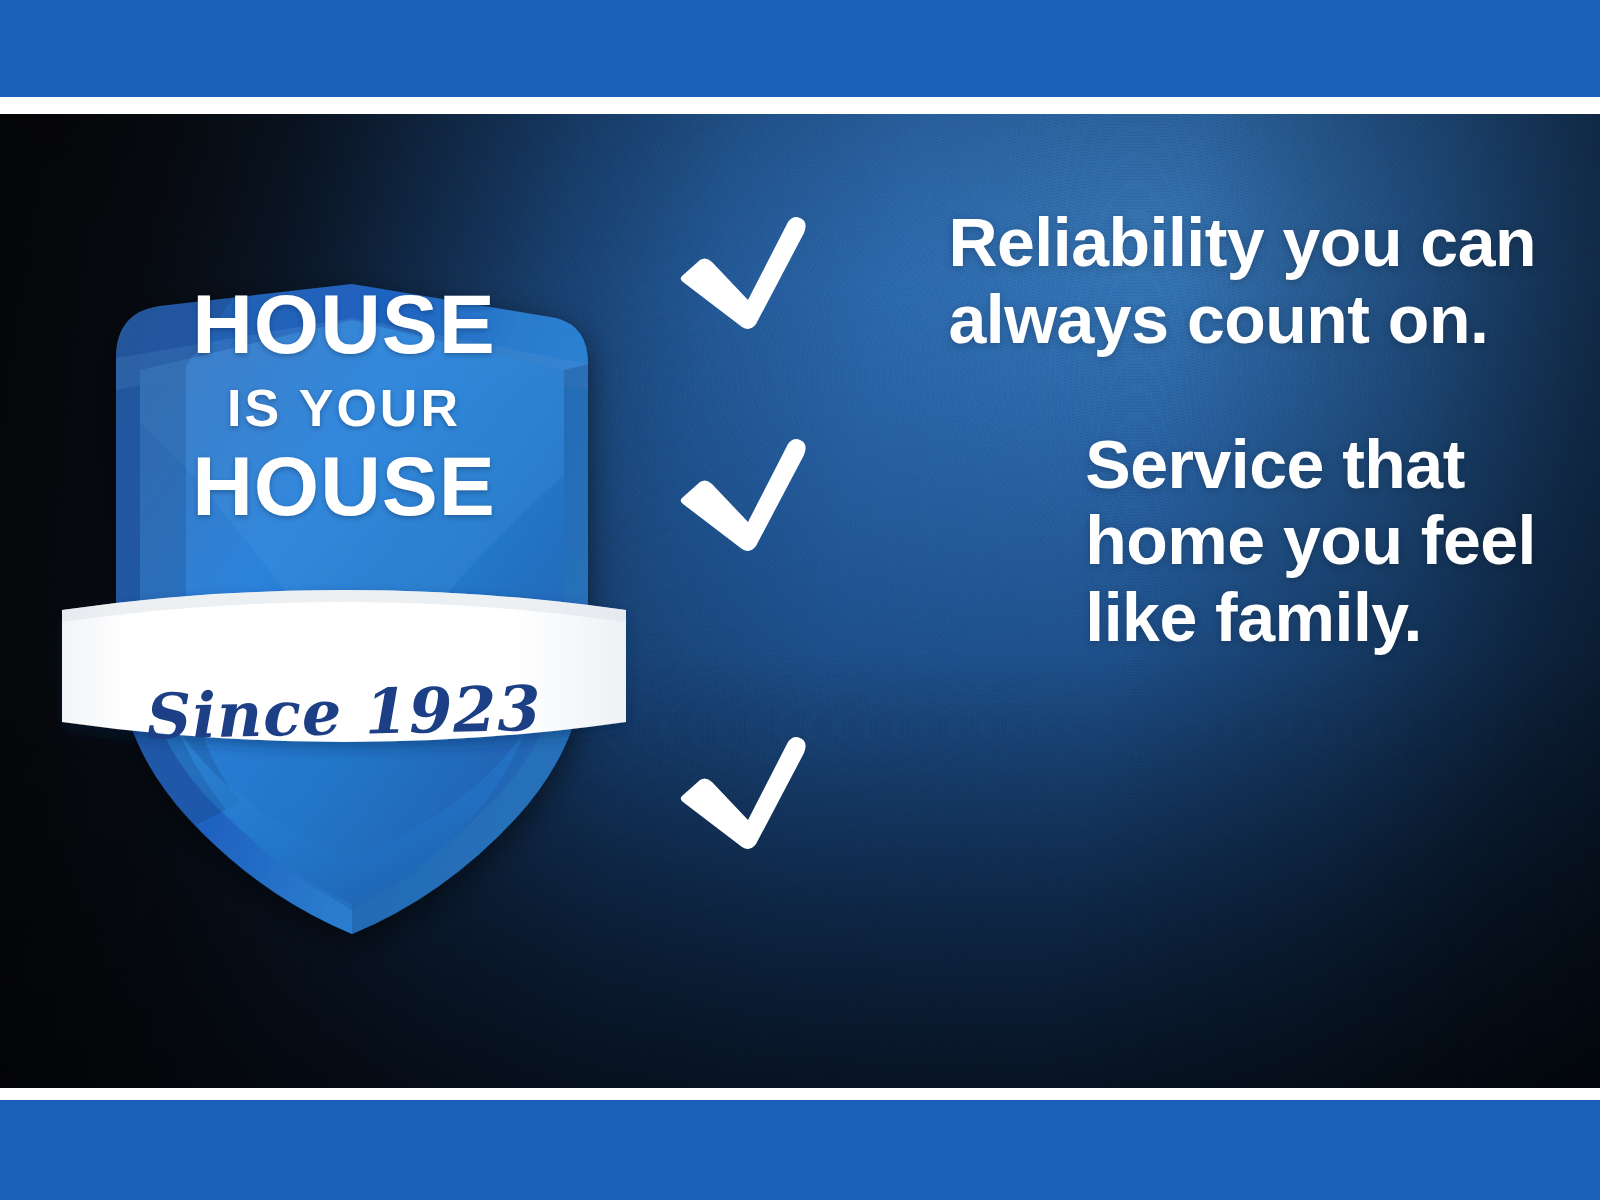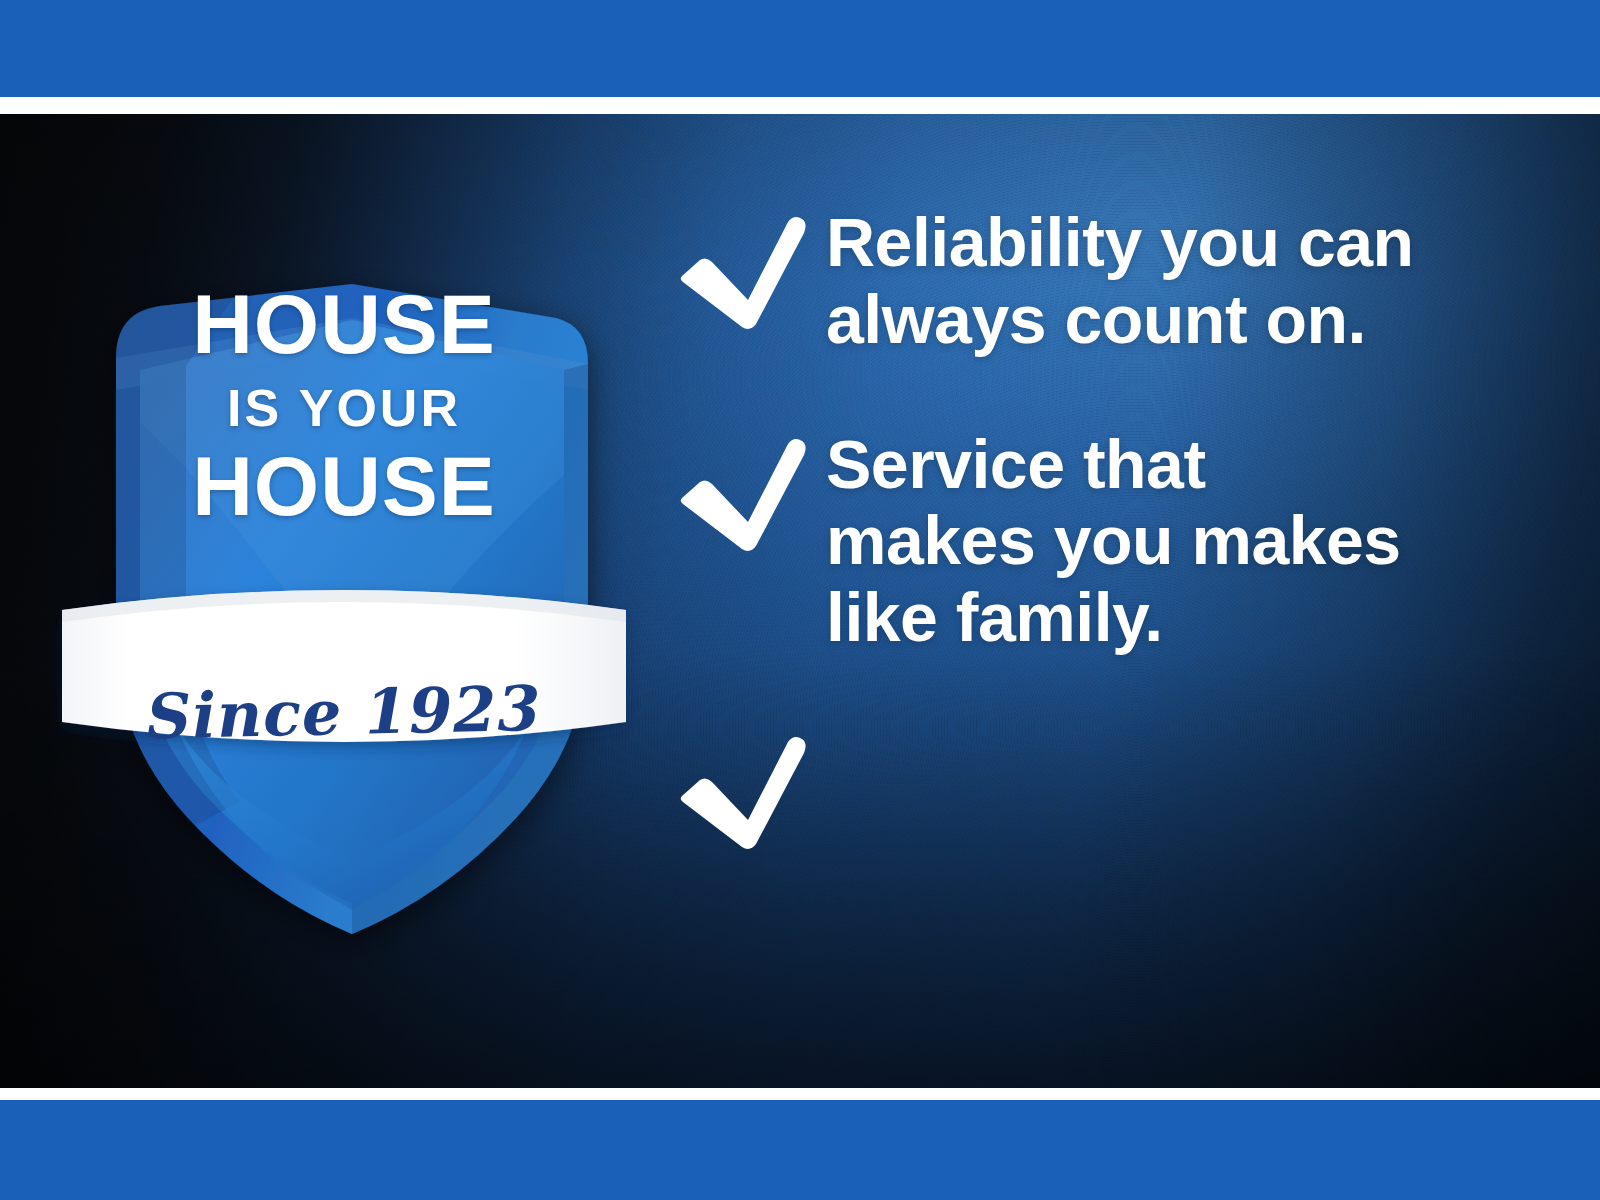--- a/index.html
+++ b/index.html
@@ -162,20 +162,21 @@
     position: absolute;
     left: 676px;
     top: 90px;   
     width: 860px;
     z-index: 4;
   }
   .bullet {
     display: flex;
     align-items: flex-start;
     margin-bottom: 68px;
+    justify-content: space-between;
   }
   .bullet:last-child { margin-bottom: 0; }
 
   .check {
     flex: 0 0 150px;
     padding-top: 10px;
   }
   .check svg { display: block; width: 132px; height: 118px; }
 
   .btext {
@@ -309,21 +310,21 @@
       </div>
 
       <div class="bullet">
         <div class="check">
           <svg viewBox="0 0 132 118">
             <path d="M 6,62 L 24,46 Q 30,42 36,48 L 72,86 L 112,8 Q 118,0 126,5 Q 132,9 128,19
                      L 80,110 Q 74,118 66,113 L 7,68 Q 3,65 6,62 Z" fill="#ffffff"></path>
           </svg>
         </div>
         <div class="btext">Service that
-makes you makes
+home you feel
 like family.</div>
       </div>
 
       <div class="bullet">
         <div class="check">
           <svg viewBox="0 0 132 118">
             <path d="M 6,62 L 24,46 Q 30,42 36,48 L 72,86 L 112,8 Q 118,0 126,5 Q 132,9 128,19
                      L 80,110 Q 74,118 66,113 L 7,68 Q 3,65 6,62 Z" fill="#ffffff"></path>
           </svg>
         </div>

